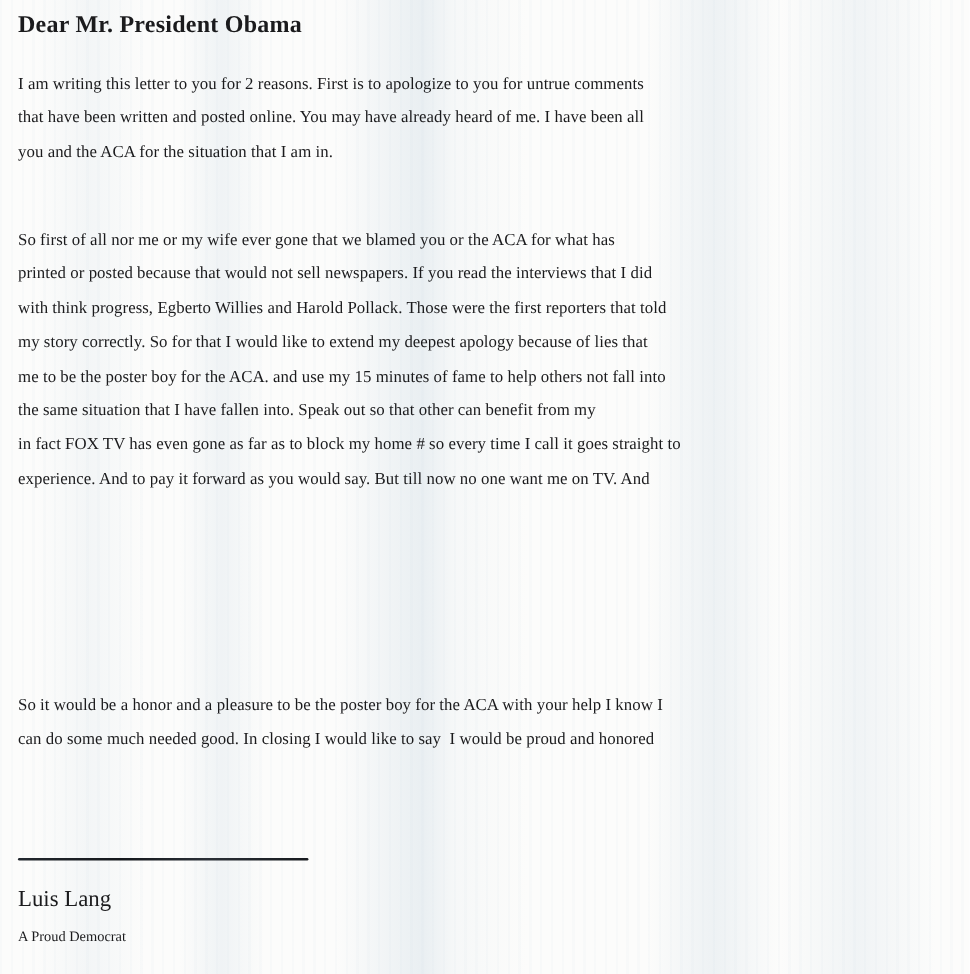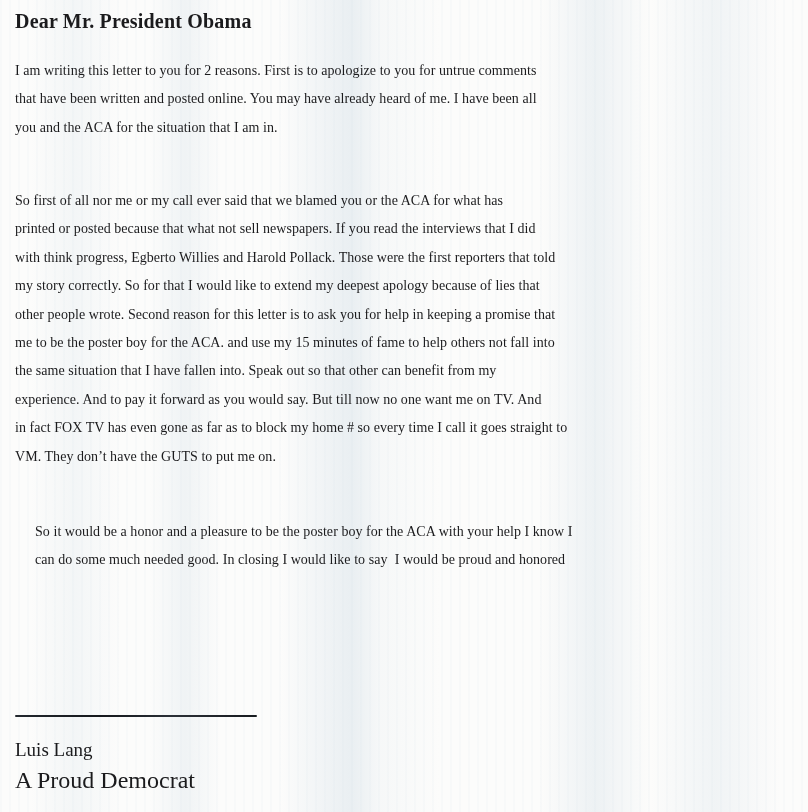--- a/index.html
+++ b/index.html
@@ -55,21 +55,21 @@
   }
 
   .para .line {
     white-space: pre;   
     line-height: 28.4px;
     height: 28.4px;
   }
 
   .p1 { top: 57px; }
   .p2 { top: 187px; }
-  .p3 { top: 518px; margin-left: 20px; }
+  .p3 { top: 575px; }
 
   .sig-line {
     position: absolute;
     left: 15px;
     top: 715px;
     width: 242px;
     height: 2px;
     background: linear-gradient(90deg, #23282e 0%, #15181c 35%, #2a2f36 65%, #181b1f 100%);
     border-radius: 1px;
   }
@@ -79,47 +79,45 @@
     left: 15px;
     top: 736px;
     font-size: 19px;
     line-height: 28.4px;
   }
 
   .sig-title {
     position: absolute;
     left: 15px;
     top: 766px;
-    font-size: 24px;
+    font-size: 12px;
     line-height: 28.4px;
   }
 </style>
 </head>
 <body>
 
 <div id="page">
   <div class="salutation">Dear Mr. President Obama</div>
 
   <div class="para p1">
       <div class="line">I am writing this letter to you for 2 reasons. First is to apologize to you for untrue comments</div>
       <div class="line">that have been written and posted online. You may have already heard of me. I have been all</div>
       <div class="line">you and the ACA for the situation that I am in.</div>
     </div>
 
   <div class="para p2">
-      <div class="line">So first of all nor me or my call ever said that we blamed you or the ACA for what has</div>
-      <div class="line">printed or posted because that what not sell newspapers. If you read the interviews that I did</div>
+      <div class="line">So first of all nor me or my wife ever gone that we blamed you or the ACA for what has</div>
+      <div class="line">printed or posted because that would not sell newspapers. If you read the interviews that I did</div>
       <div class="line">with think progress, Egberto Willies and Harold Pollack. Those were the first reporters that told</div>
       <div class="line">my story correctly. So for that I would like to extend my deepest apology because of lies that</div>
-      <div class="line">other people wrote. Second reason for this letter is to ask you for help in keeping a promise that</div>
       <div class="line">me to be the poster boy for the ACA. and use my 15 minutes of fame to help others not fall into</div>
       <div class="line">the same situation that I have fallen into. Speak out so that other can benefit from my</div>
+      <div class="line">in fact FOX TV has even gone as far as to block my home # so every time I call it goes straight to</div>
       <div class="line">experience. And to pay it forward as you would say. But till now no one want me on TV. And</div>
-      <div class="line">in fact FOX TV has even gone as far as to block my home # so every time I call it goes straight to</div>
-      <div class="line">VM. They don’t have the GUTS to put me on.</div>
     </div>
 
   <div class="para p3">
       <div class="line">So it would be a honor and a pleasure to be the poster boy for the ACA with your help I know I</div>
       <div class="line">can do some much needed good. In closing I would like to say  I would be proud and honored</div>
     </div>
 
   <div class="sig-line"></div>
 
   <div class="sig-name">Luis Lang</div>

